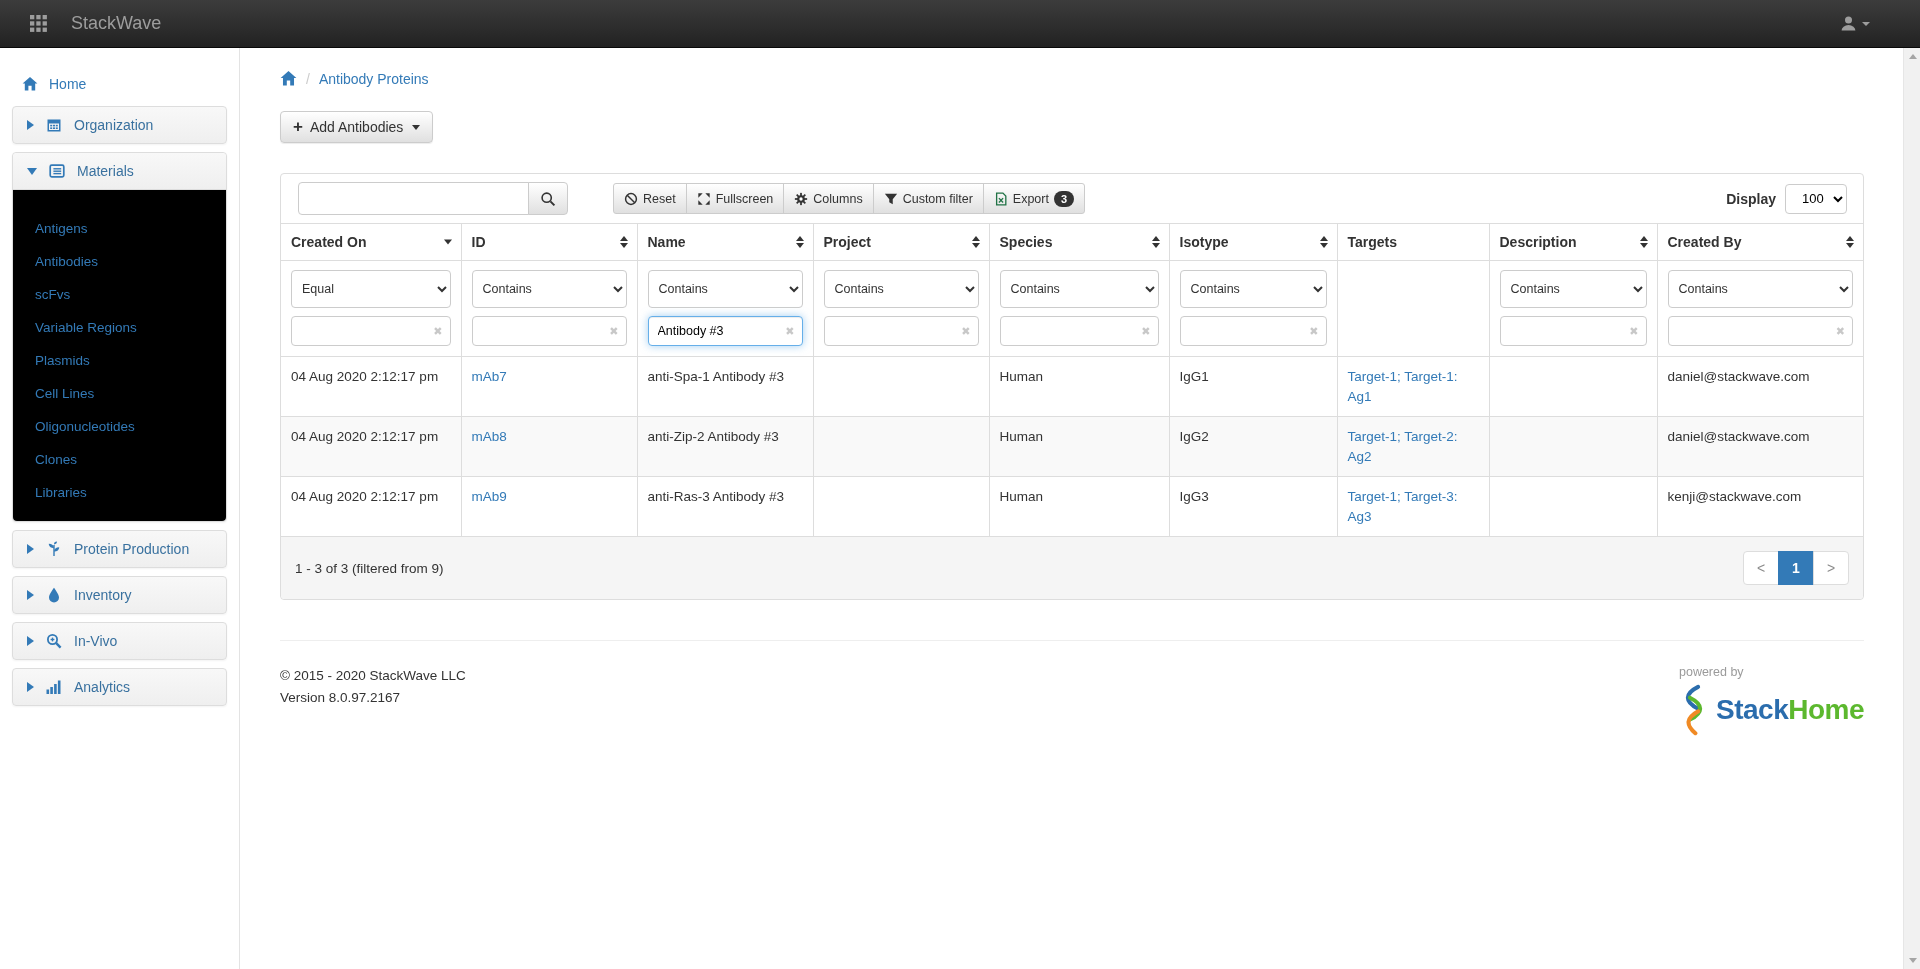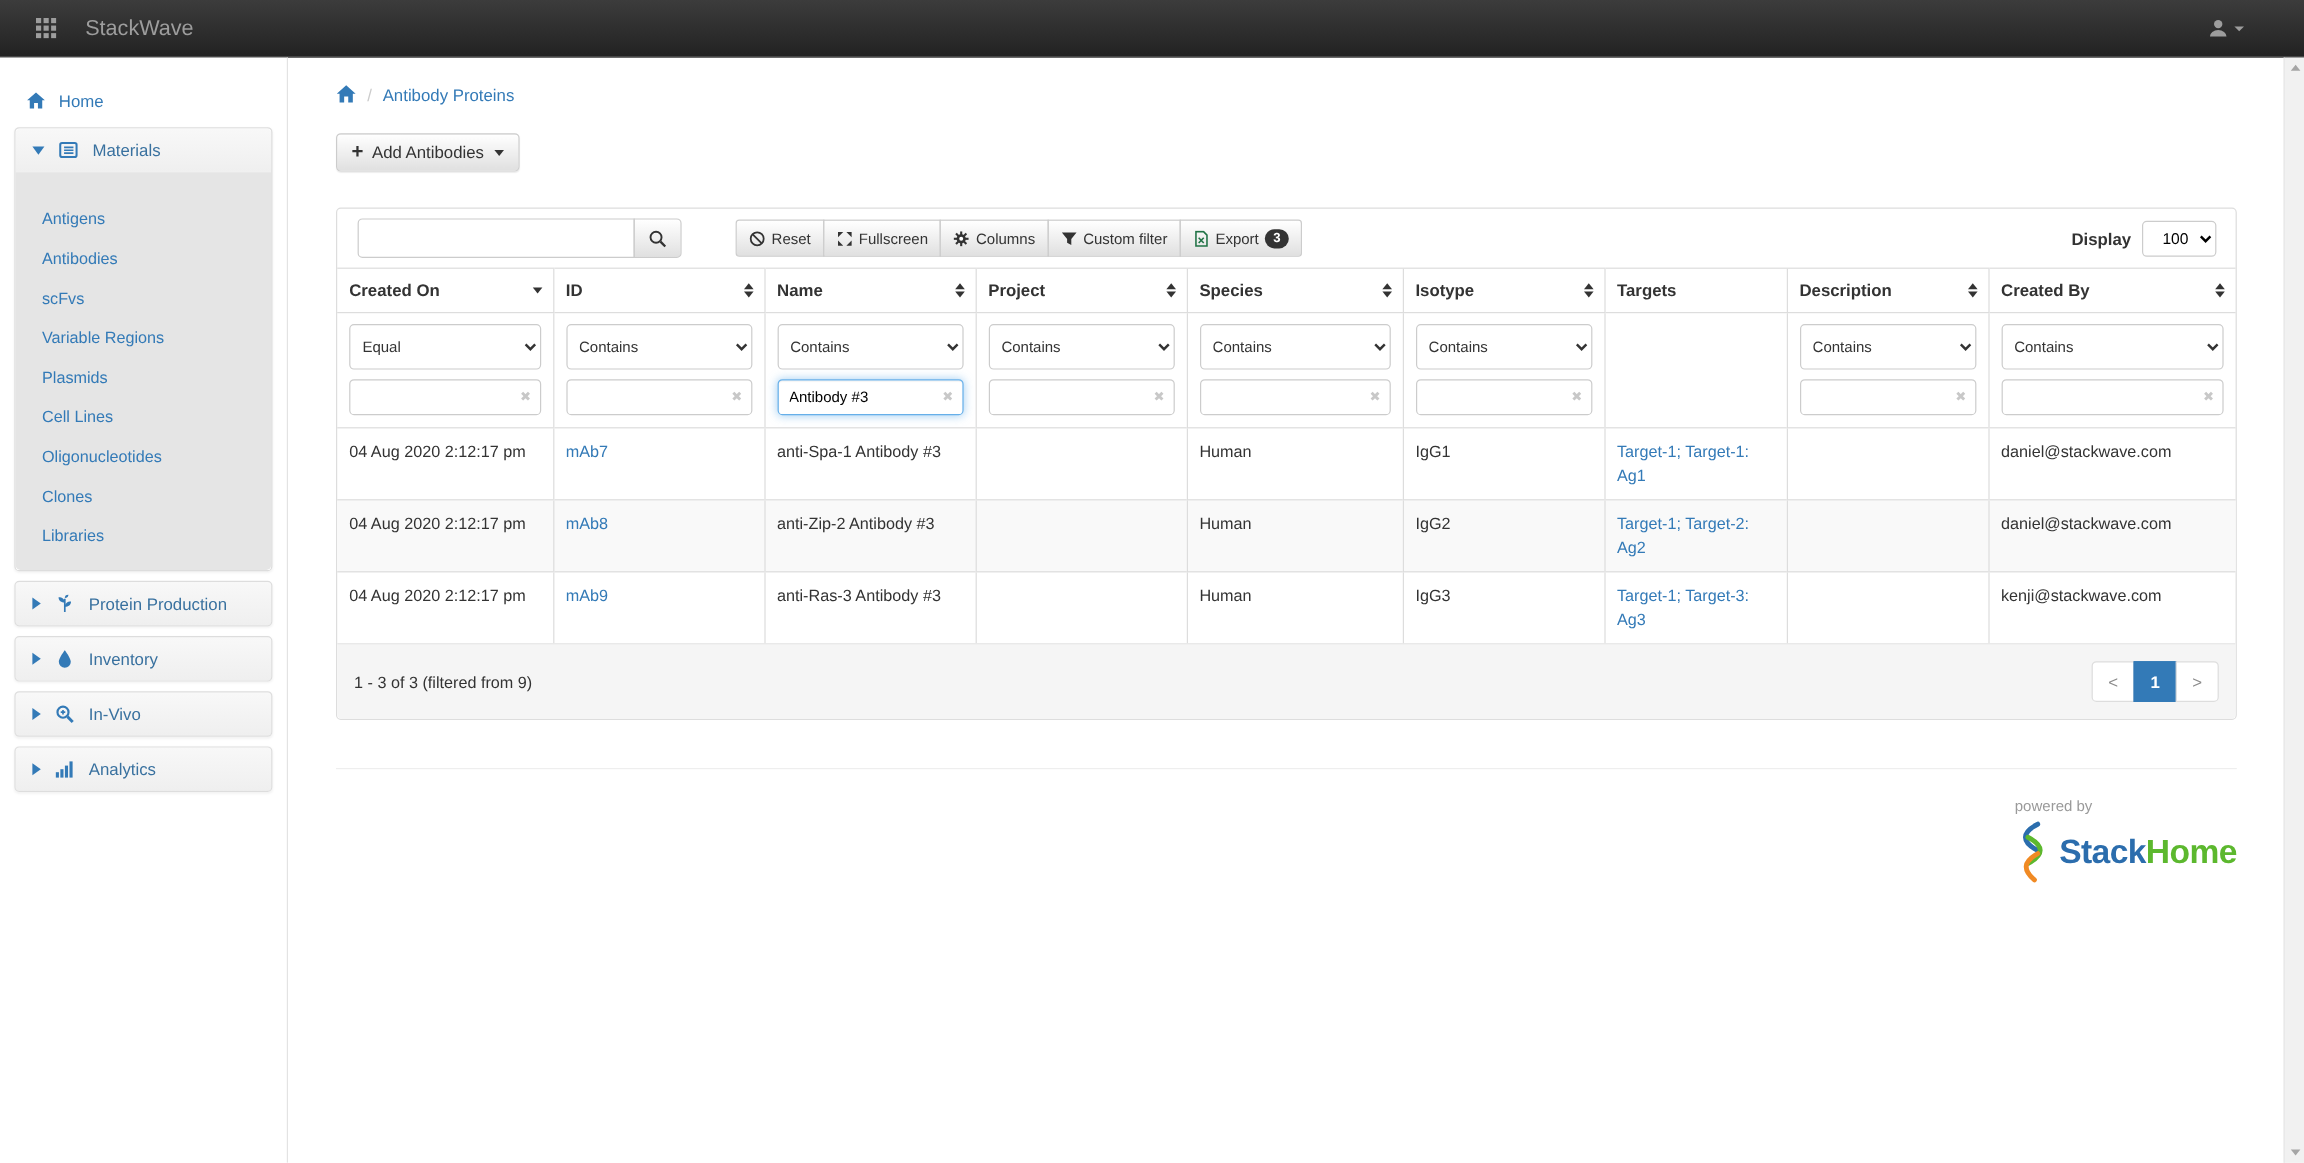--- a/index.html
+++ b/index.html
@@ -20,21 +20,21 @@
   .side-home { display: flex; align-items: center; gap: 11px; padding: 6px 22px 14px 22px; color: #337ab7; font-size: 14px; cursor: pointer; }
   .side-panel { margin: 0 12px 8px 12px; border: 1px solid #ddd; border-radius: 4px; background: linear-gradient(#f8f8f8, #efefef); box-shadow: 0 1px 2px rgba(0,0,0,.05); }
   .side-panel-h { display: flex; align-items: center; gap: 12px; padding: 10px 14px; cursor: pointer; }
   .side-panel-h .plabel { color: #39719f; font-size: 14px; }
   .caret-r { width: 0; height: 0; border-top: 5px solid transparent; border-bottom: 5px solid transparent; border-left: 7px solid #337ab7; }
   .caret-d { width: 0; height: 0; border-left: 5px solid transparent; border-right: 5px solid transparent; border-top: 7px solid #337ab7; }
   .side-ico { width: 16px; height: 16px; color: #337ab7; flex: 0 0 16px; }
   .side-ico svg { display: block; width: 16px; height: 16px; }
   .side-panel.open { background: #fff; }
   .side-panel.open .side-panel-h { background: linear-gradient(#f8f8f8, #efefef); border-bottom: 1px solid #ddd; border-radius: 4px 4px 0 0; }
-  .side-sub { padding: 22px 0 12px 0; background: #e5e5e5; border-radius: 0 0 4px 4px; }
+  .side-sub { padding: 22px 0 12px 0; background: #000000; border-radius: 0 0 4px 4px; }
   .side-sub a { display: block; padding: 9px 22px; color: #337ab7; font-size: 13.5px; }
 
   
   .main { flex: 1; padding: 22px 58px 0 40px; }
   .breadcrumb { display: flex; align-items: center; gap: 9px; margin-bottom: 24px; }
   .breadcrumb .sep { color: #ccc; }
   .breadcrumb a { color: #337ab7; font-size: 14px; }
   .bc-home { width: 17px; height: 17px; color: #337ab7; cursor: pointer; }
   .bc-home svg { display: block; width: 17px; height: 17px; }
 
@@ -141,20 +141,37 @@
   <div class="sidebar">
     <div class="side-home">
       <span class="side-ico">
         <svg viewBox="0 0 16 16" fill="currentColor">
             <path d="M8 1 L15.4 7.6 L13.2 7.6 L13.2 14.5 L9.6 14.5 L9.6 9.8 L6.4 9.8 L6.4 14.5 L2.8 14.5 L2.8 7.6 L0.6 7.6 Z"></path>
           </svg>
       </span>
       <span>Home</span>
     </div>
 
+    <div class="side-panel">
+      <div class="side-panel-h">
+        <span class="caret-r"></span>
+        <span class="side-ico">
+          <svg viewBox="0 0 16 16" fill="currentColor">
+              <path d="M1.5 2.5h13v12h-13z M3 6.5h10v6.5H3z" fill-rule="evenodd"></path>
+              <rect x="4.2" y="7.8" width="2" height="1.6"></rect>
+              <rect x="7" y="7.8" width="2" height="1.6"></rect>
+              <rect x="9.8" y="7.8" width="2" height="1.6"></rect>
+              <rect x="4.2" y="10.4" width="2" height="1.6"></rect>
+              <rect x="7" y="10.4" width="2" height="1.6"></rect>
+              <rect x="9.8" y="10.4" width="2" height="1.6"></rect>
+            </svg>
+        </span>
+        <span class="plabel">Organization</span>
+      </div>
+    </div>
 
 
     <div class="side-panel open">
       <div class="side-panel-h">
         <span class="caret-d"></span>
         <span class="side-ico">
           <svg viewBox="0 0 16 16" fill="none" stroke="currentColor">
               <rect x="1.2" y="2.2" width="13.6" height="11.6" rx="1.5" stroke-width="1.7"></rect>
               <line x1="4.4" y1="5.8" x2="12.2" y2="5.8" stroke-width="1.4"></line>
               <line x1="4.4" y1="8.2" x2="12.2" y2="8.2" stroke-width="1.4"></line>
@@ -464,20 +481,24 @@
           <span class="pg">&lt;</span>
           <span class="pg active">1</span>
           <span class="pg">&gt;</span>
         </div>
       </div>
     </div>
 
     <div class="hr"></div>
 
     <div class="site-footer">
+      <div class="sf-left">
+        <div>© 2015 - 2020 StackWave LLC</div>
+        <div>Version 8.0.97.2167</div>
+      </div>
       <div class="sf-right">
         <div class="powered">powered by</div>
         <div class="logo-row">
           <span style="line-height:0;">
             <svg width="30" height="52" viewBox="0 0 22 38" fill="none" stroke-linecap="round">
               <path d="M14 2 C4 7 4 13 14 18" stroke="#2b6dad" stroke-width="3"></path>
               <path d="M8 10 C18 15 18 21 8 26" stroke="#5cb82e" stroke-width="3"></path>
               <path d="M14 20 C5 25 5 30 12 36" stroke="#f08a24" stroke-width="3"></path>
             </svg>
           </span>

